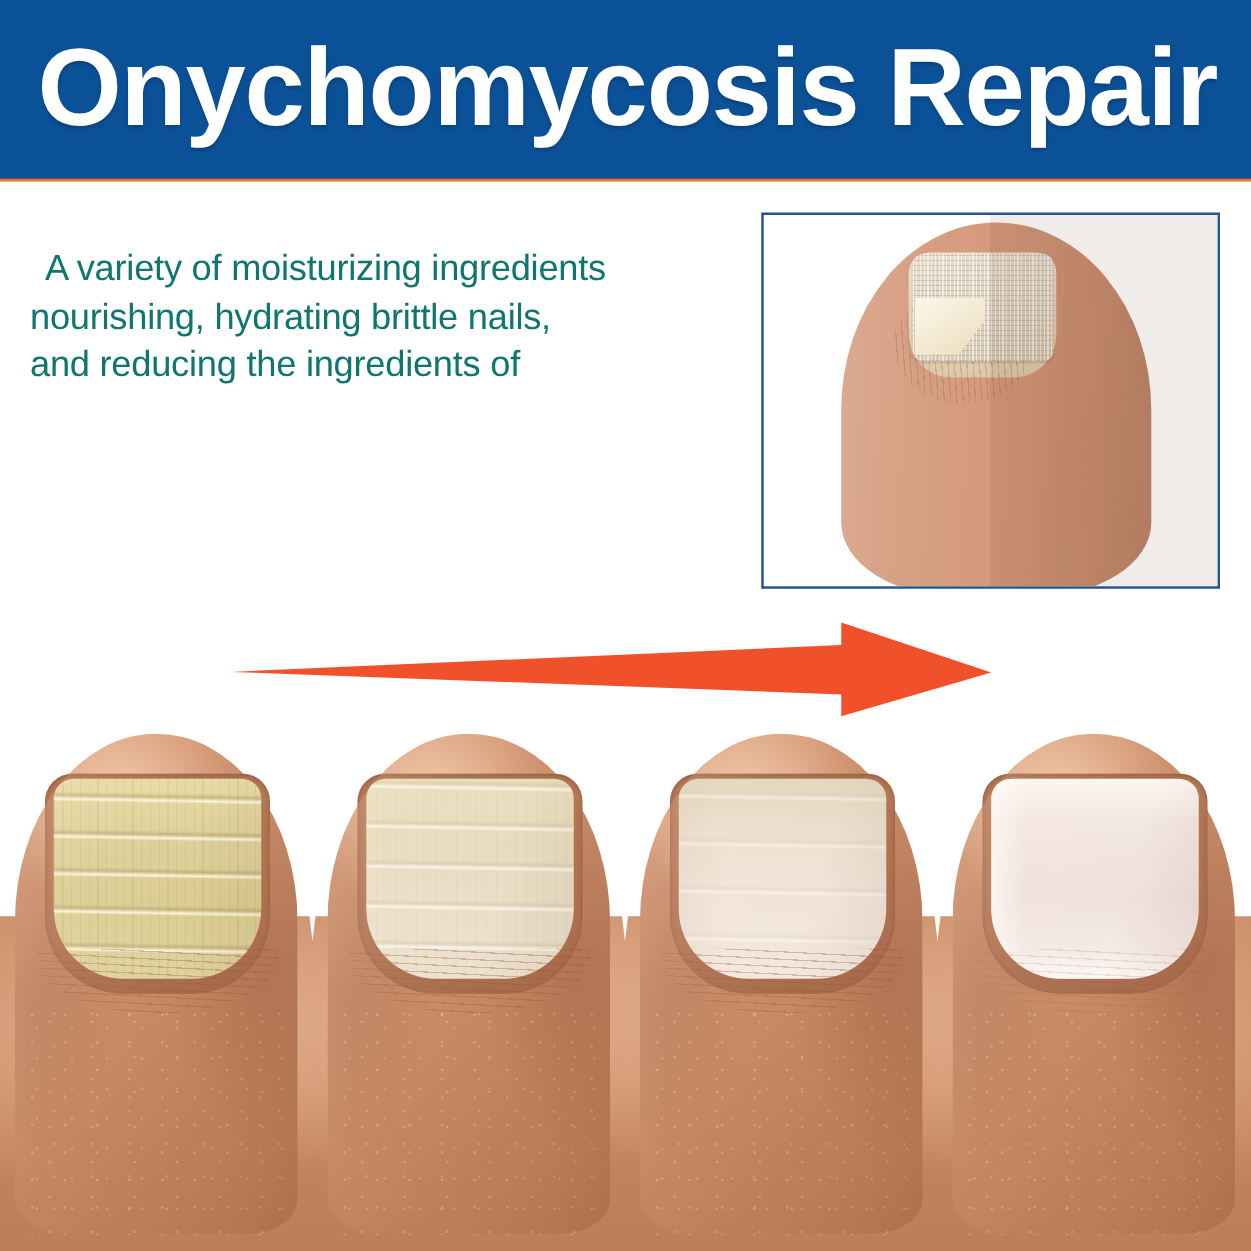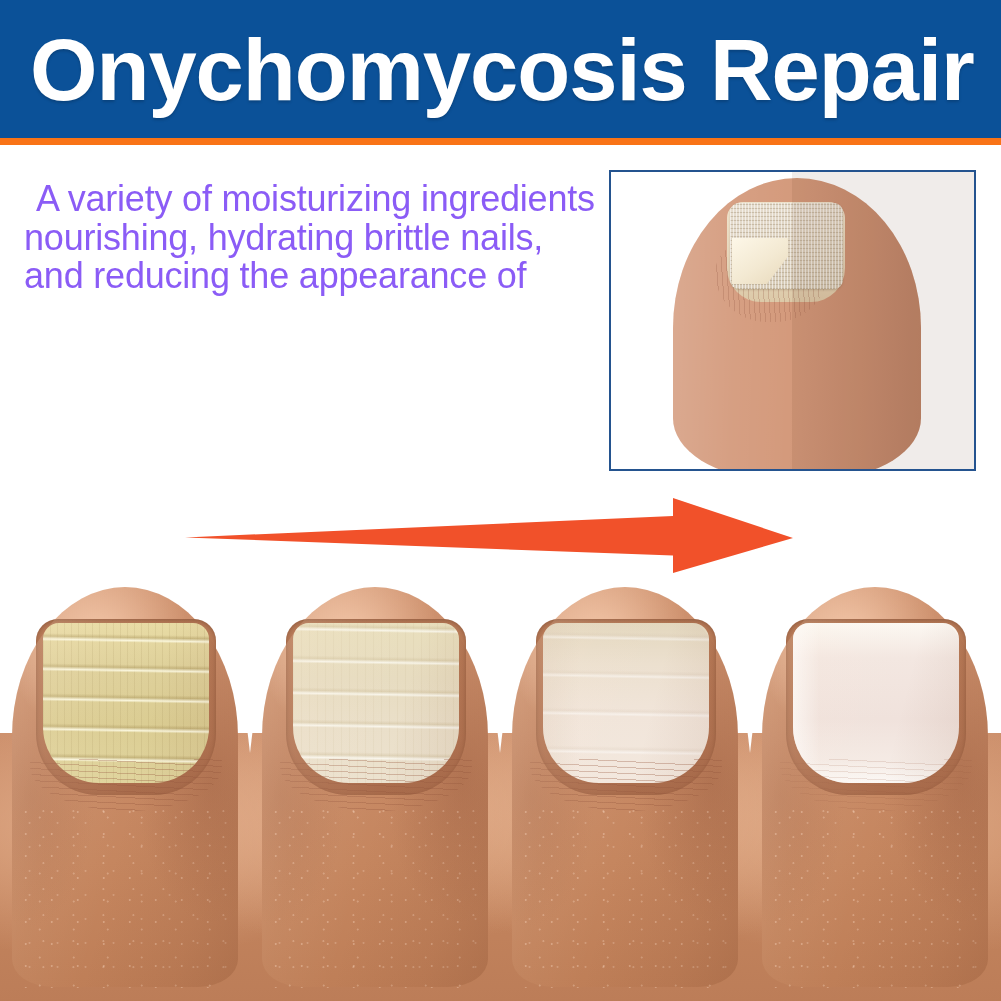--- a/index.html
+++ b/index.html
@@ -21,21 +21,21 @@
 
   
   #header-banner {
     position: absolute;
     left: 0;
     top: 0;
     width: 1001px;
     height: 145px;
     background: #0b5198;
     box-sizing: border-box;
-    border-bottom: 7px solid #f97316;
+    border-bottom: 2px solid #f97316;
     overflow: hidden;
   }
   #header-title {
     position: absolute;
     left: 30px;
     top: 16px;
     width: 960px;
     font-family: "Liberation Sans", sans-serif;
     font-weight: 700;
     font-size: 88px;
@@ -45,25 +45,25 @@
     white-space: nowrap;
     transform: scaleX(0.985);
     transform-origin: left top;
     text-shadow: 0 2px 3px rgba(0,0,0,0.18);
   }
 
   
   #description {
     position: absolute;
     left: 24px;
-    top: 180px;
+    top: 196px;
     width: 560px;
-    color: #8b5cf6;
+    color: #0f766e;
     font-family: "Liberation Sans", sans-serif;
-    font-size: 36px;
+    font-size: 29px;
     line-height: 38.5px;
     font-weight: 500;
     letter-spacing: -0.2px;
   }
   #description .line { display: block; white-space: pre; }
   #description .line:first-child { text-indent: 12px; }
 
   
   #inset-frame {
     position: absolute;
@@ -295,21 +295,21 @@
 
 <div id="poster">
 
   <div id="header-banner">
     <div id="header-title">Onychomycosis Repair</div>
   </div>
 
   <div id="description">
     <span class="line">A variety of moisturizing ingredients</span>
     <span class="line">nourishing, hydrating brittle nails,</span>
-    <span class="line">and reducing the appearance of</span>
+    <span class="line">and reducing the ingredients of</span>
   </div>
 
   <div id="inset-frame">
     <div id="inset-photo">
       <div class="inset-toe"></div>
       <div class="inset-toe-shade"></div>
       <div class="inset-nail"></div>
       <div class="inset-toe-crease"></div>
       <div class="inset-patch"></div>
       <div class="inset-patch-peel"></div>

